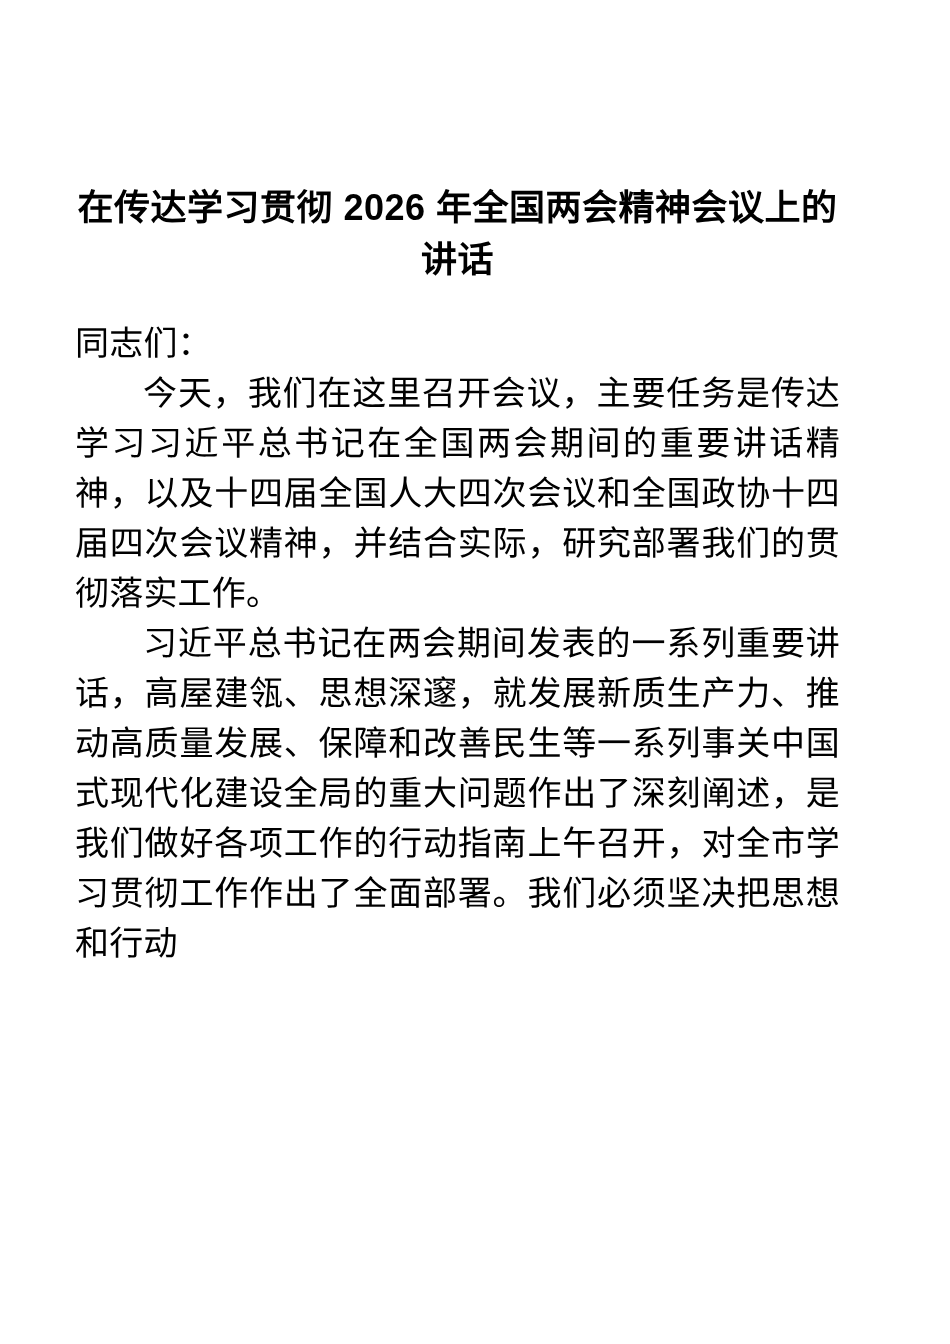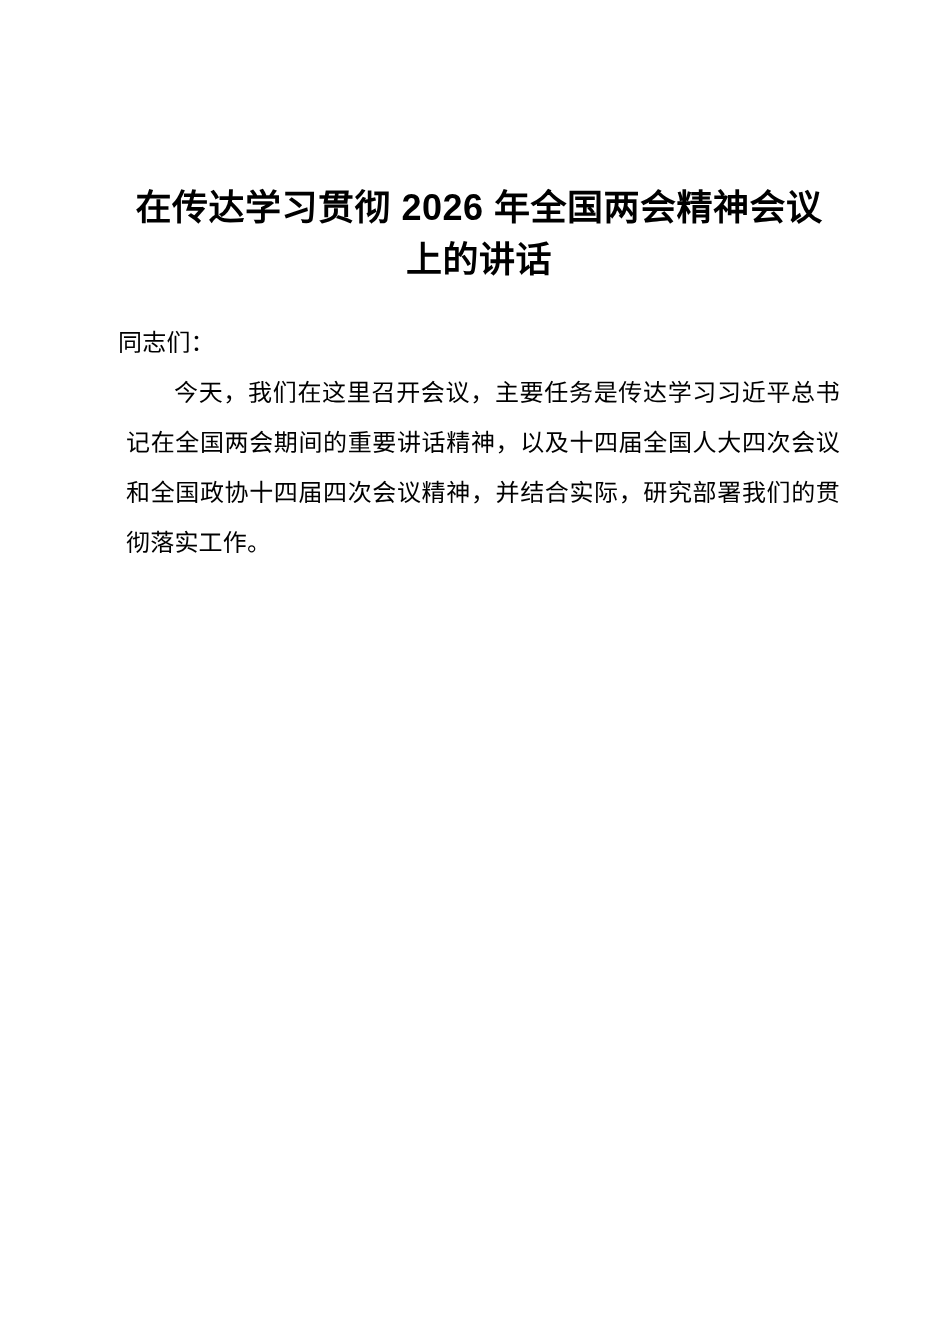--- a/index.html
+++ b/index.html
@@ -15,70 +15,70 @@
     font-family: "Liberation Sans", "DejaVu Sans", sans-serif;
     color: #000000;
     -webkit-font-smoothing: antialiased;
   }
 
   .page {
     box-sizing: border-box;
     width: 950px;
     height: 1344px;
     background: #ffffff;
-    padding: 182px 110px 0 118px;
+    padding: 182px 110px 0 75px;
   }
 
   .doc-title {
     margin: 0 0 32px 0;
     padding: 0;
     font-size: 36px;
     line-height: 52px;
     font-weight: 600;
     text-align: center;
     letter-spacing: 0.5px;
     word-break: break-all;
   }
 
   .body-block {
-    font-size: 24px;
+    font-size: 34px;
     line-height: 50px;
     text-align: justify;
     text-justify: inter-character;
     letter-spacing: 0.2px;
     word-break: break-all;
   }
 
   .para {
     margin: 0;
     padding: 0;
     text-align: justify;
     text-justify: inter-character;
     text-align-last: left;
     word-break: break-all;
   }
 
   .para-indent {
     text-indent: 2em;
-    margin-left: 8px;
   }
 
   .para-flush {
     text-indent: 0;
   }
 </style>
 </head>
 <body>
 
 <div class="page">
 
   <h1 class="doc-title">在传达学习贯彻 2026 年全国两会精神会议上的讲话</h1>
 
   <div class="body-block">
 
     <p class="para para-flush">同志们：</p>
 
     <p class="para para-indent">今天，我们在这里召开会议，主要任务是传达学习习近平总书记在全国两会期间的重要讲话精神，以及十四届全国人大四次会议和全国政协十四届四次会议精神，并结合实际，研究部署我们的贯彻落实工作。</p>
 
 
+    <p class="para para-indent">习近平总书记在两会期间发表的一系列重要讲话，高屋建瓴、思想深邃，就发展新质生产力、推动高质量发展、保障和改善民生等一系列事关中国式现代化建设全局的重大问题作出了深刻阐述，是我们做好各项工作的行动指南上午召开，对全市学习贯彻工作作出了全面部署。我们必须坚决把思想和行动</p>
 
   </div>
 </div>
 
 </body></html>

